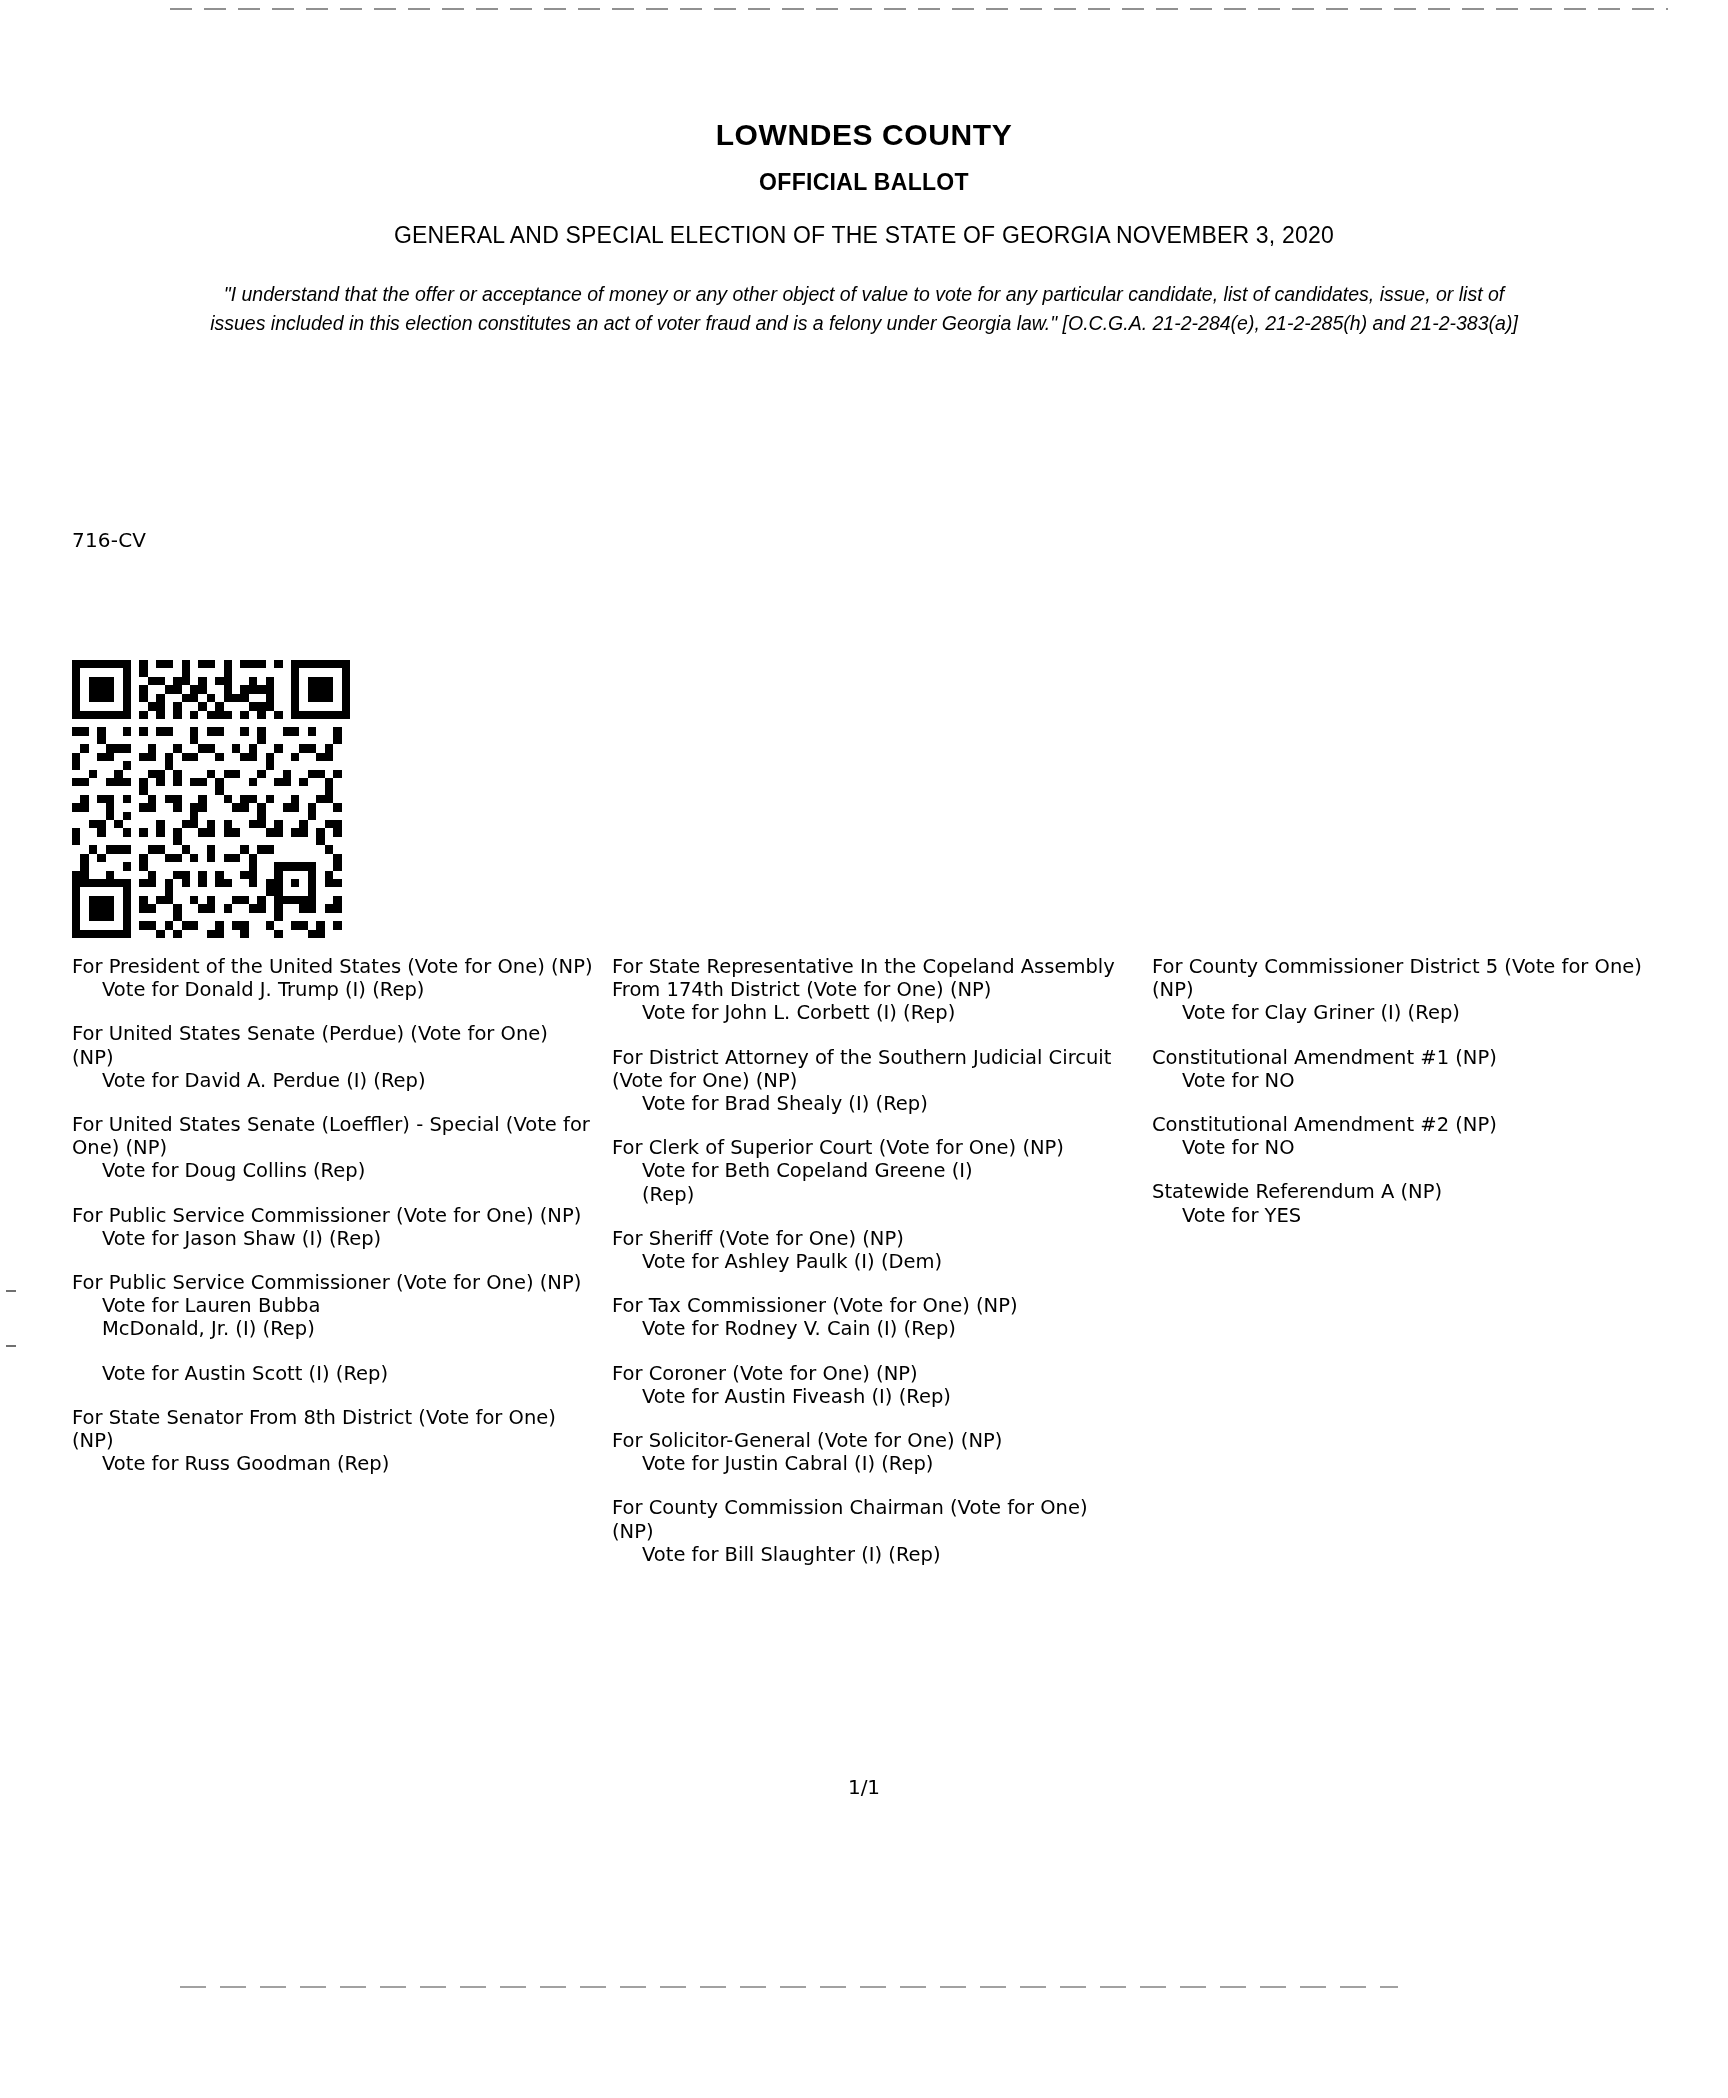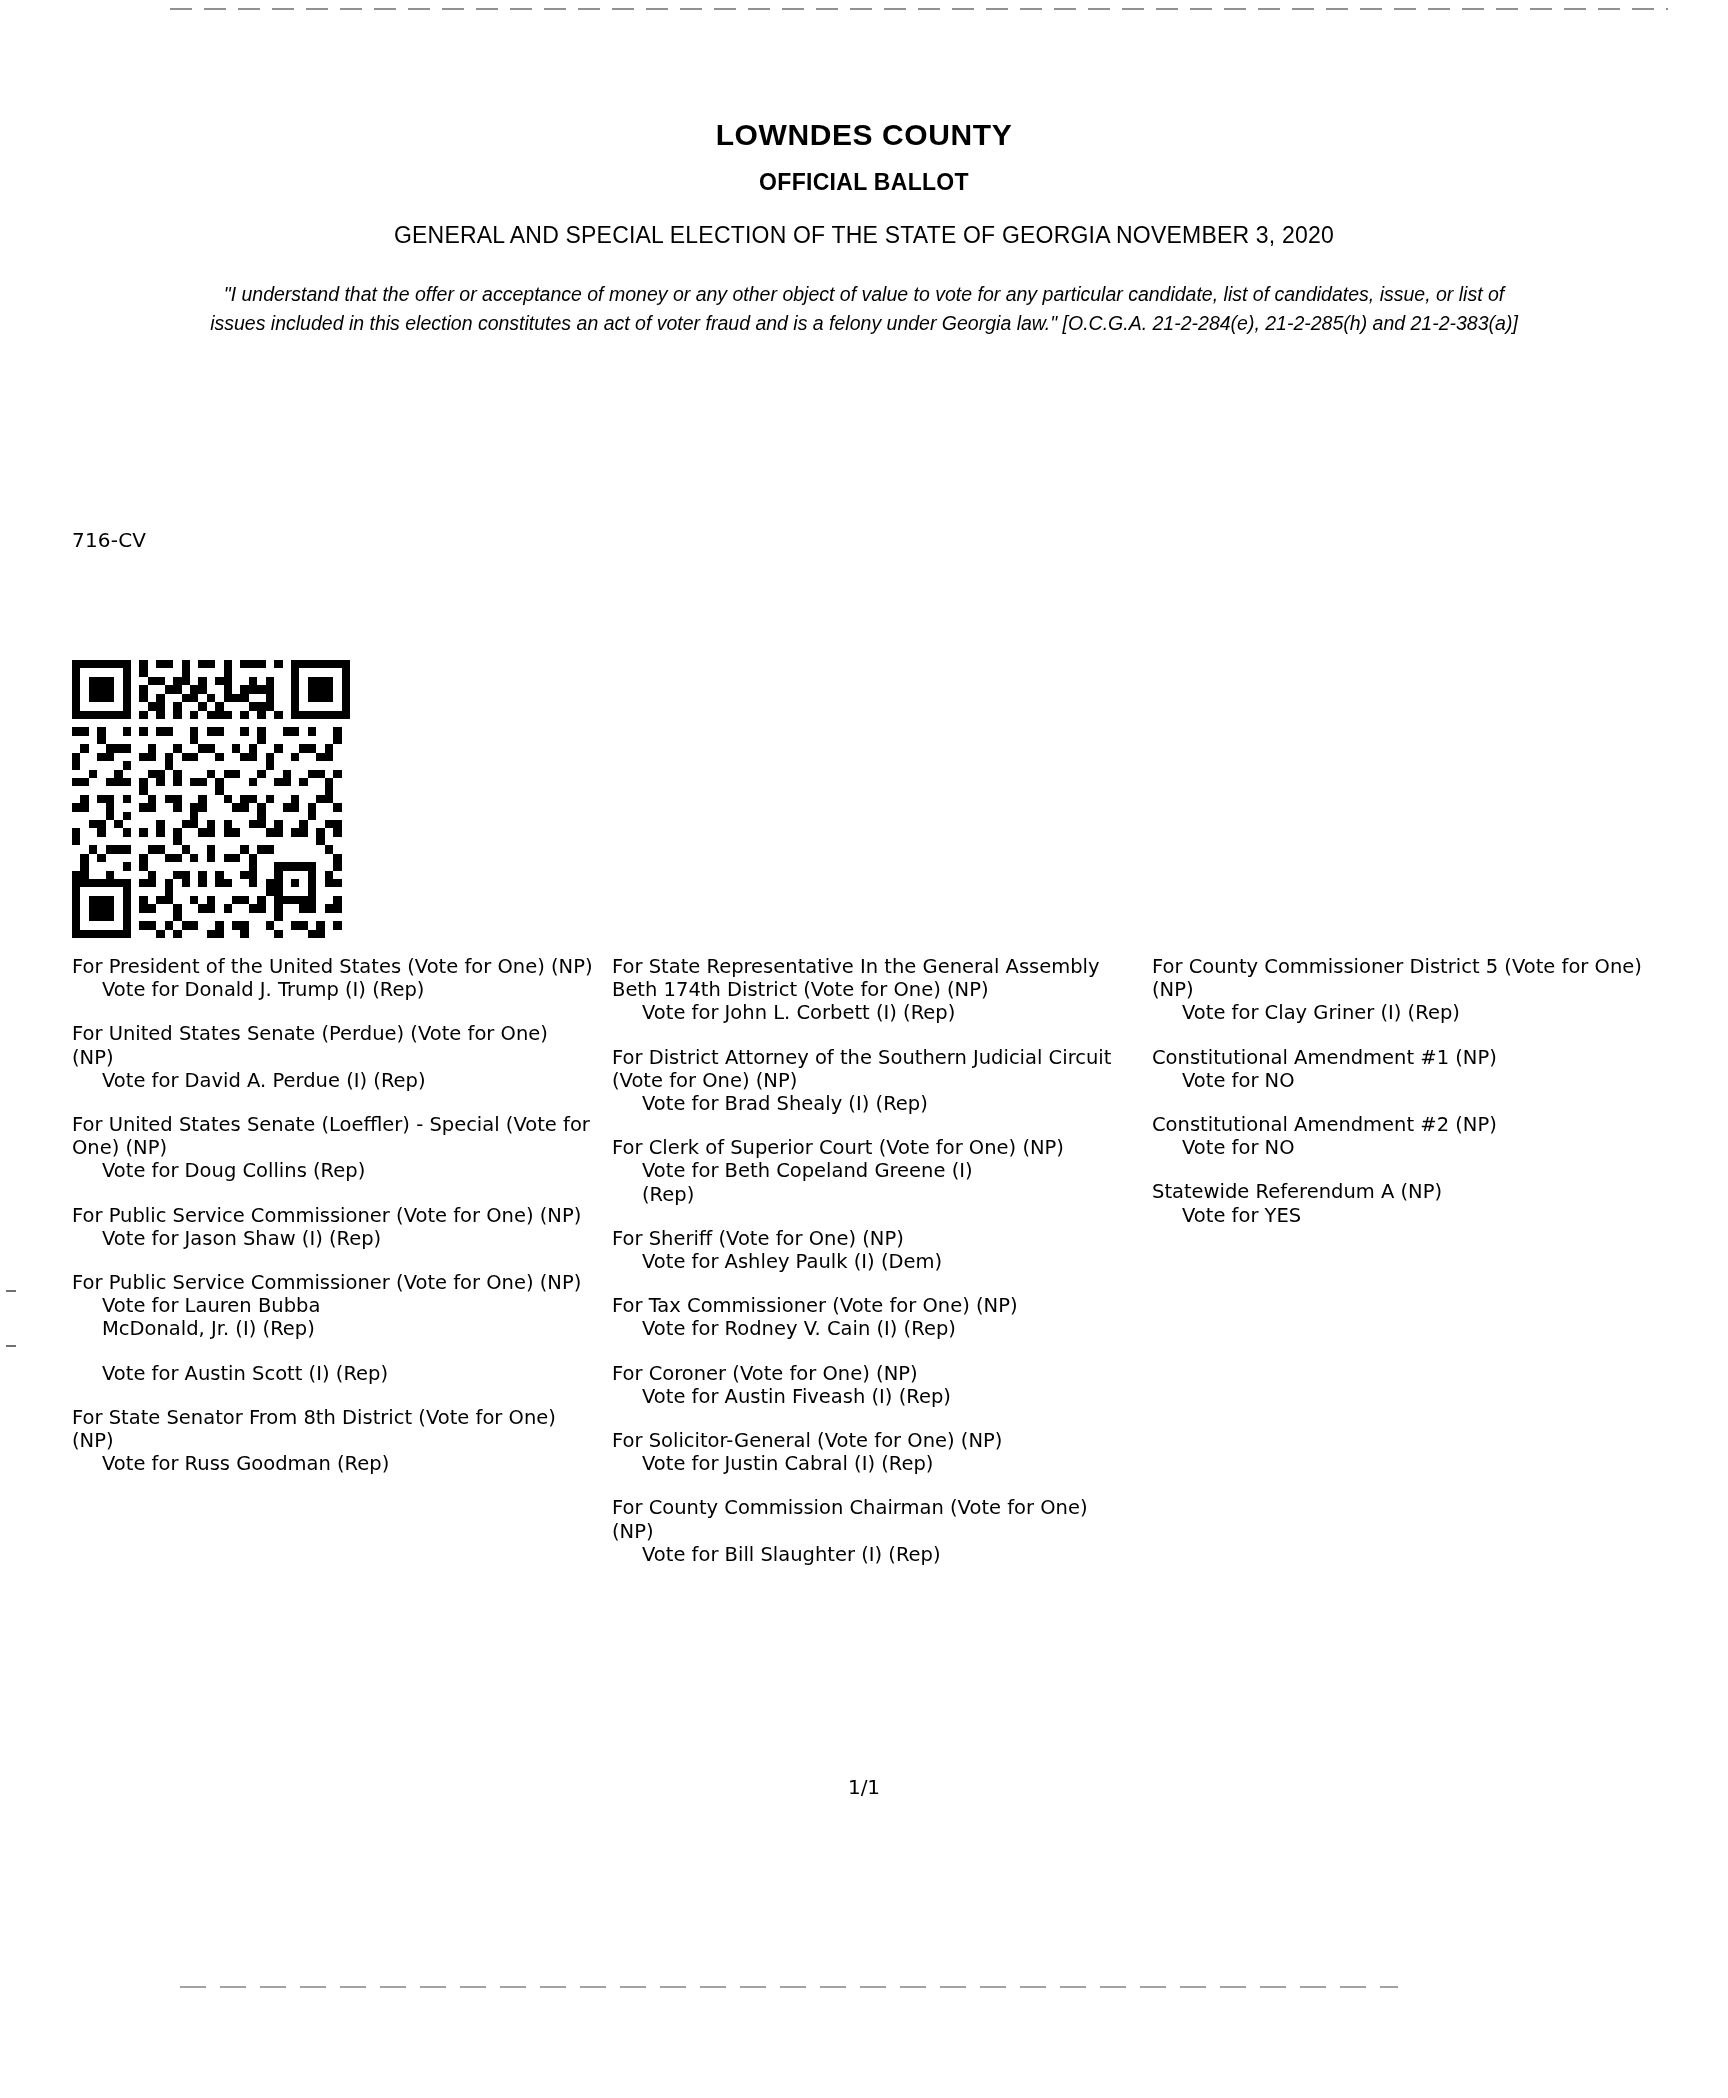--- a/index.html
+++ b/index.html
@@ -429,21 +429,21 @@
         <div class="choice">Vote for Austin Scott (I) (Rep)</div>
       </div>
       <div class="contest">
         <div class="contest-title">For State Senator From 8th District  (Vote for One) (NP)</div>
         <div class="choice">Vote for Russ Goodman (Rep)</div>
       </div>
     </div>
 
     <div class="col c2">
       <div class="contest">
-        <div class="contest-title">For State Representative In the General Assembly Beth 174th District (Vote for One) (NP)</div>
+        <div class="contest-title">For State Representative In the Copeland Assembly From 174th District (Vote for One) (NP)</div>
         <div class="choice">Vote for John L. Corbett (I) (Rep)</div>
       </div>
       <div class="contest">
         <div class="contest-title">For District Attorney of the Southern Judicial Circuit  (Vote for One) (NP)</div>
         <div class="choice">Vote for Brad Shealy (I) (Rep)</div>
       </div>
       <div class="contest">
         <div class="contest-title">For Clerk of Superior Court  (Vote for One) (NP)</div>
         <div class="choice">Vote for Beth Copeland Greene (I)
    (Rep)</div>

